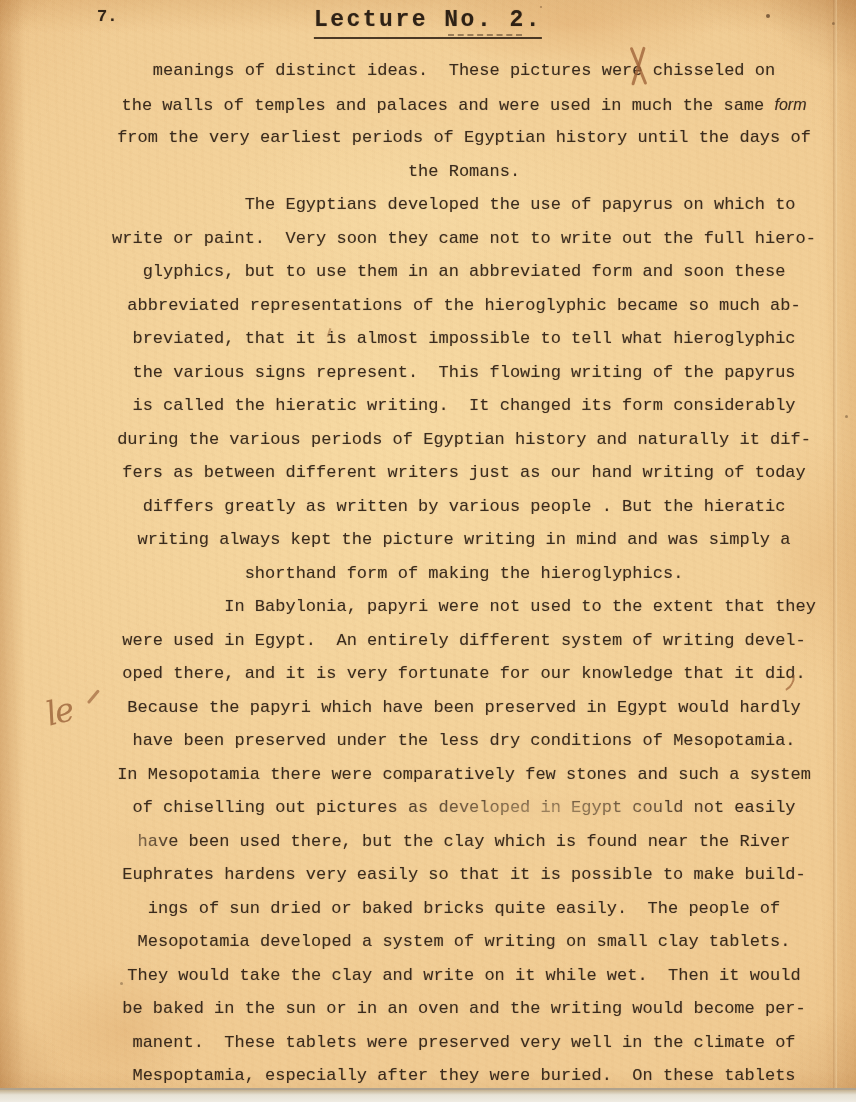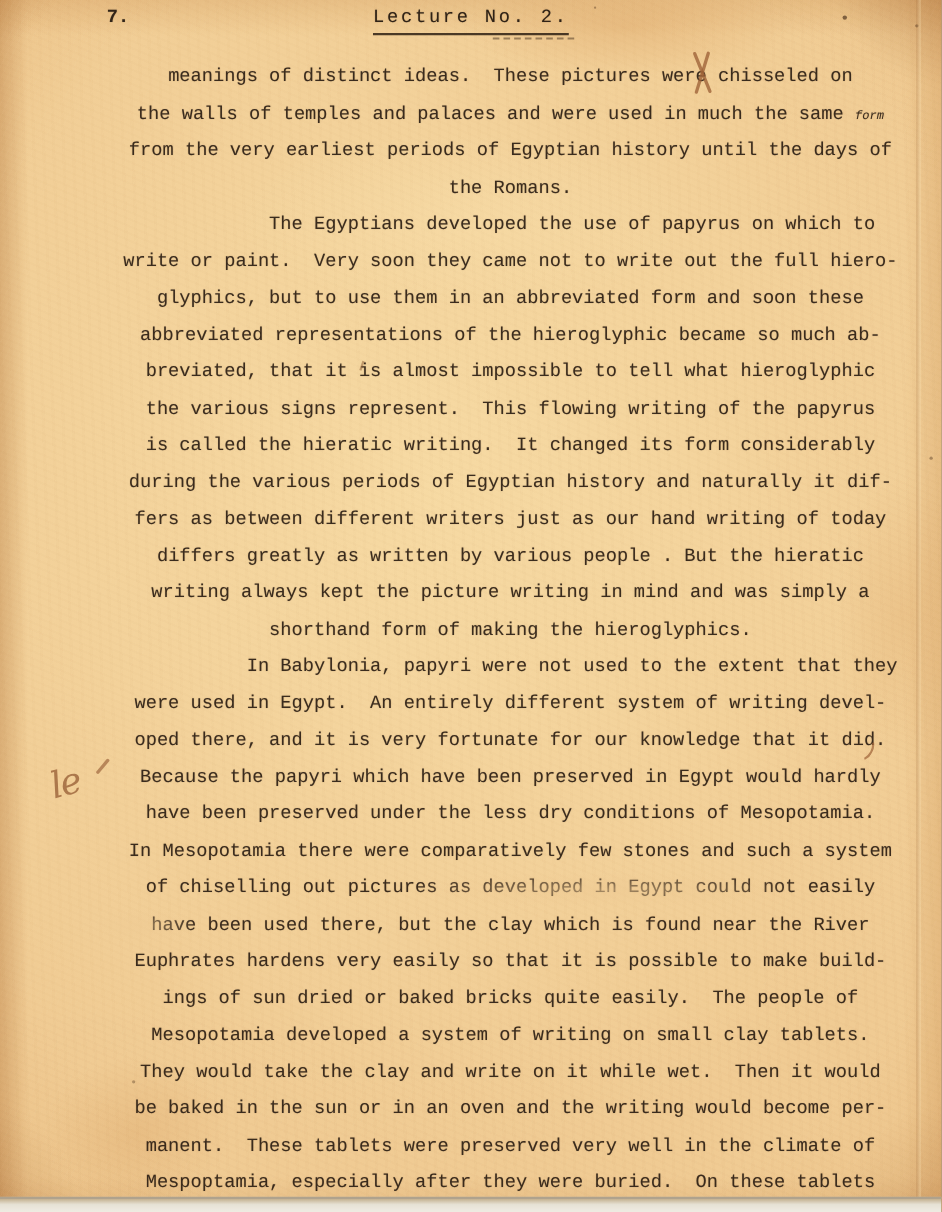--- a/index.html
+++ b/index.html
@@ -32,31 +32,31 @@
 
   .edge-crease-right{position:absolute;left:833px;top:0;width:4px;height:1090px;pointer-events:none;
     background:linear-gradient(90deg, rgba(140,85,40,.22), rgba(255,236,192,.35));}
   .edge-bottom-strip{position:absolute;left:0;top:1088px;width:856px;height:14px;
     background:linear-gradient(180deg,#c4b190 0,#e6e1d4 35%,#f2efe7 100%);
     border-top:2px solid rgba(120,100,70,.55);}
 
   .page-num{position:absolute;left:97px;top:7px;font-size:17px;font-weight:700;
     color:rgba(40,28,18,.92);text-shadow:0 0 1px rgba(60,40,25,.4);}
   .title-wrap{position:absolute;left:50%;top:7px;transform:translateX(-50%);}
-  .title-text{display:inline-block;font-size:17px;font-weight:400;letter-spacing:2.5px;
+  .title-text{display:inline-block;font-size:23px;font-weight:700;letter-spacing:2.5px;
     color:rgba(40,28,18,.95);padding-bottom:4px;border-bottom:2.5px solid rgba(45,30,18,.85);
     text-shadow:0 0 1px rgba(60,40,25,.45);}
   .title-underline2{position:absolute;left:448px;top:34px;width:74px;height:0;
     border-top:2px dashed rgba(50,34,20,.45);}
 
   .body-text{position:absolute;left:94px;top:54px;width:740px;
     font-size:17px;line-height:33.5px;white-space:pre;
     color:rgba(44,31,20,.90);text-shadow:0 0 1px rgba(62,42,26,.38);text-align:center;}
   .tline{height:33.5px;}
-  .tline em{font-family:Liberation Mono, monospace;font-style:italic;font-size:11px;}
+  .tline em{font-family:Liberation Sans, sans-serif;font-style:italic;font-size:16px;}
 
   .fade-patch{position:absolute;pointer-events:none;}
   .fade-patch.f1{left:380px;top:794px;width:340px;height:30px;
     background:radial-gradient(ellipse at center, rgba(238,202,147,.62), rgba(238,202,147,0) 78%);}
   .fade-patch.f2{left:86px;top:827px;width:90px;height:28px;
     background:radial-gradient(ellipse at center, rgba(238,202,147,.5), rgba(238,202,147,0) 78%);}
 
   .pencil-x{position:absolute;left:627px;top:46px;width:22px;height:40px;}
   .pencil-x::before,.pencil-x::after{content:"";position:absolute;left:10px;top:0;width:2.5px;height:40px;
     background:rgba(158,98,55,.78);border-radius:2px;}

